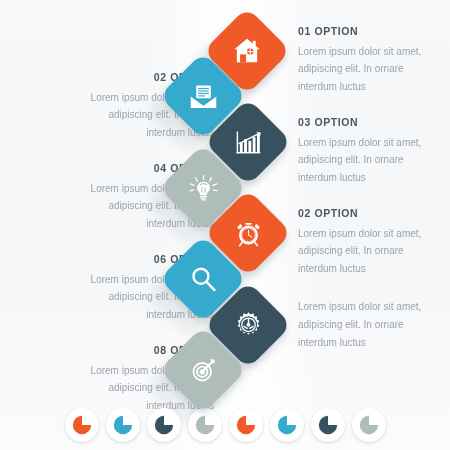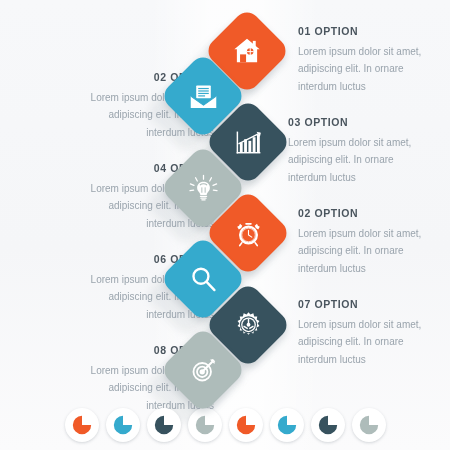--- a/index.html
+++ b/index.html
@@ -237,21 +237,21 @@
         <div class="body">Lorem ipsum dolor sit amet,</div>
         <div class="body">adipiscing elit. In ornare</div>
         <div class="body">interdum luctus</div>
       </div>
       <div class="txt left" style="top: 71px; left: 66px;">
         <div class="ttl">02 OPTION</div>
         <div class="body">Lorem ipsum dolor sit amet,</div>
         <div class="body">adipiscing elit. In ornare</div>
         <div class="body">interdum luctus</div>
       </div>
-      <div class="txt right" style="top: 116px; left: 288px;">
+      <div class="txt right" style="top: 116px; left: 298px;">
         <div class="ttl">03 OPTION</div>
         <div class="body">Lorem ipsum dolor sit amet,</div>
         <div class="body">adipiscing elit. In ornare</div>
         <div class="body">interdum luctus</div>
       </div>
       <div class="txt left" style="top: 162px; left: 66px;">
         <div class="ttl">04 OPTION</div>
         <div class="body">Lorem ipsum dolor sit amet,</div>
         <div class="body">adipiscing elit. In ornare</div>
         <div class="body">interdum luctus</div>
@@ -262,21 +262,20 @@
         <div class="body">adipiscing elit. In ornare</div>
         <div class="body">interdum luctus</div>
       </div>
       <div class="txt left" style="top: 253px; left: 66px;">
         <div class="ttl">06 OPTION</div>
         <div class="body">Lorem ipsum dolor sit amet,</div>
         <div class="body">adipiscing elit. In ornare</div>
         <div class="body">interdum luctus</div>
       </div>
       <div class="txt right" style="top: 298px; left: 298px;">
-        <div class="ttl">07 OPTION</div>
         <div class="body">Lorem ipsum dolor sit amet,</div>
         <div class="body">adipiscing elit. In ornare</div>
         <div class="body">interdum luctus</div>
       </div>
       <div class="txt left" style="top: 344px; left: 66px;">
         <div class="ttl">08 OPTION</div>
         <div class="body">Lorem ipsum dolor sit amet,</div>
         <div class="body">adipiscing elit. In ornare</div>
         <div class="body">interdum luctus</div>
       </div>

